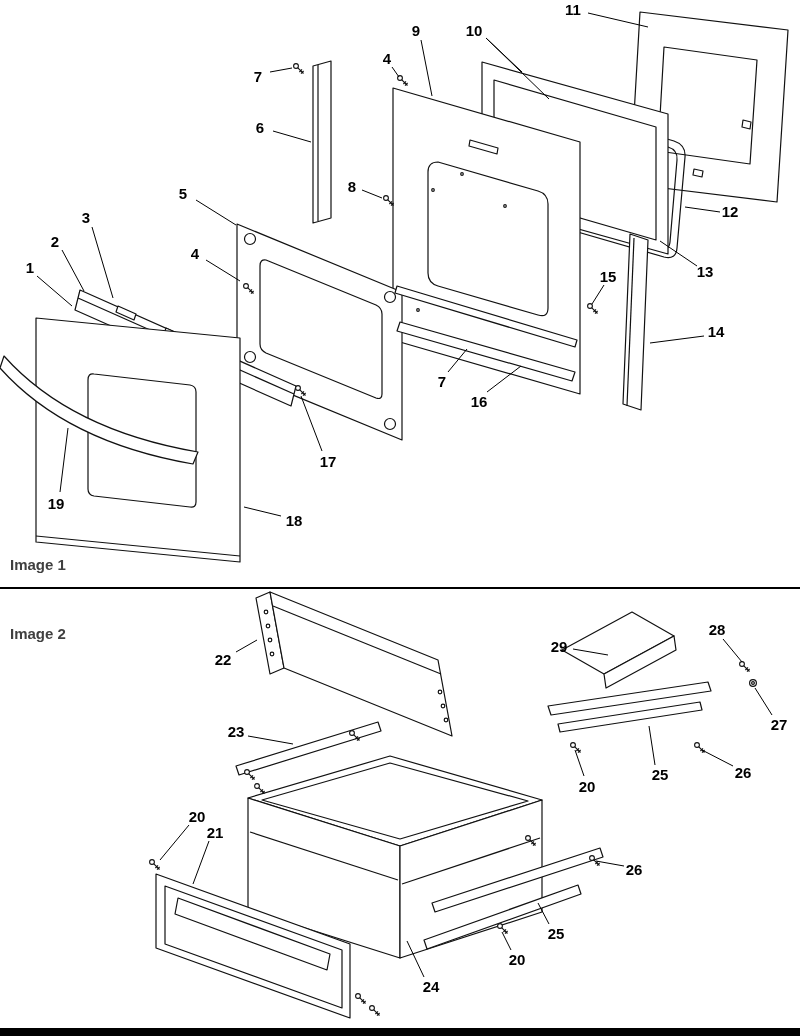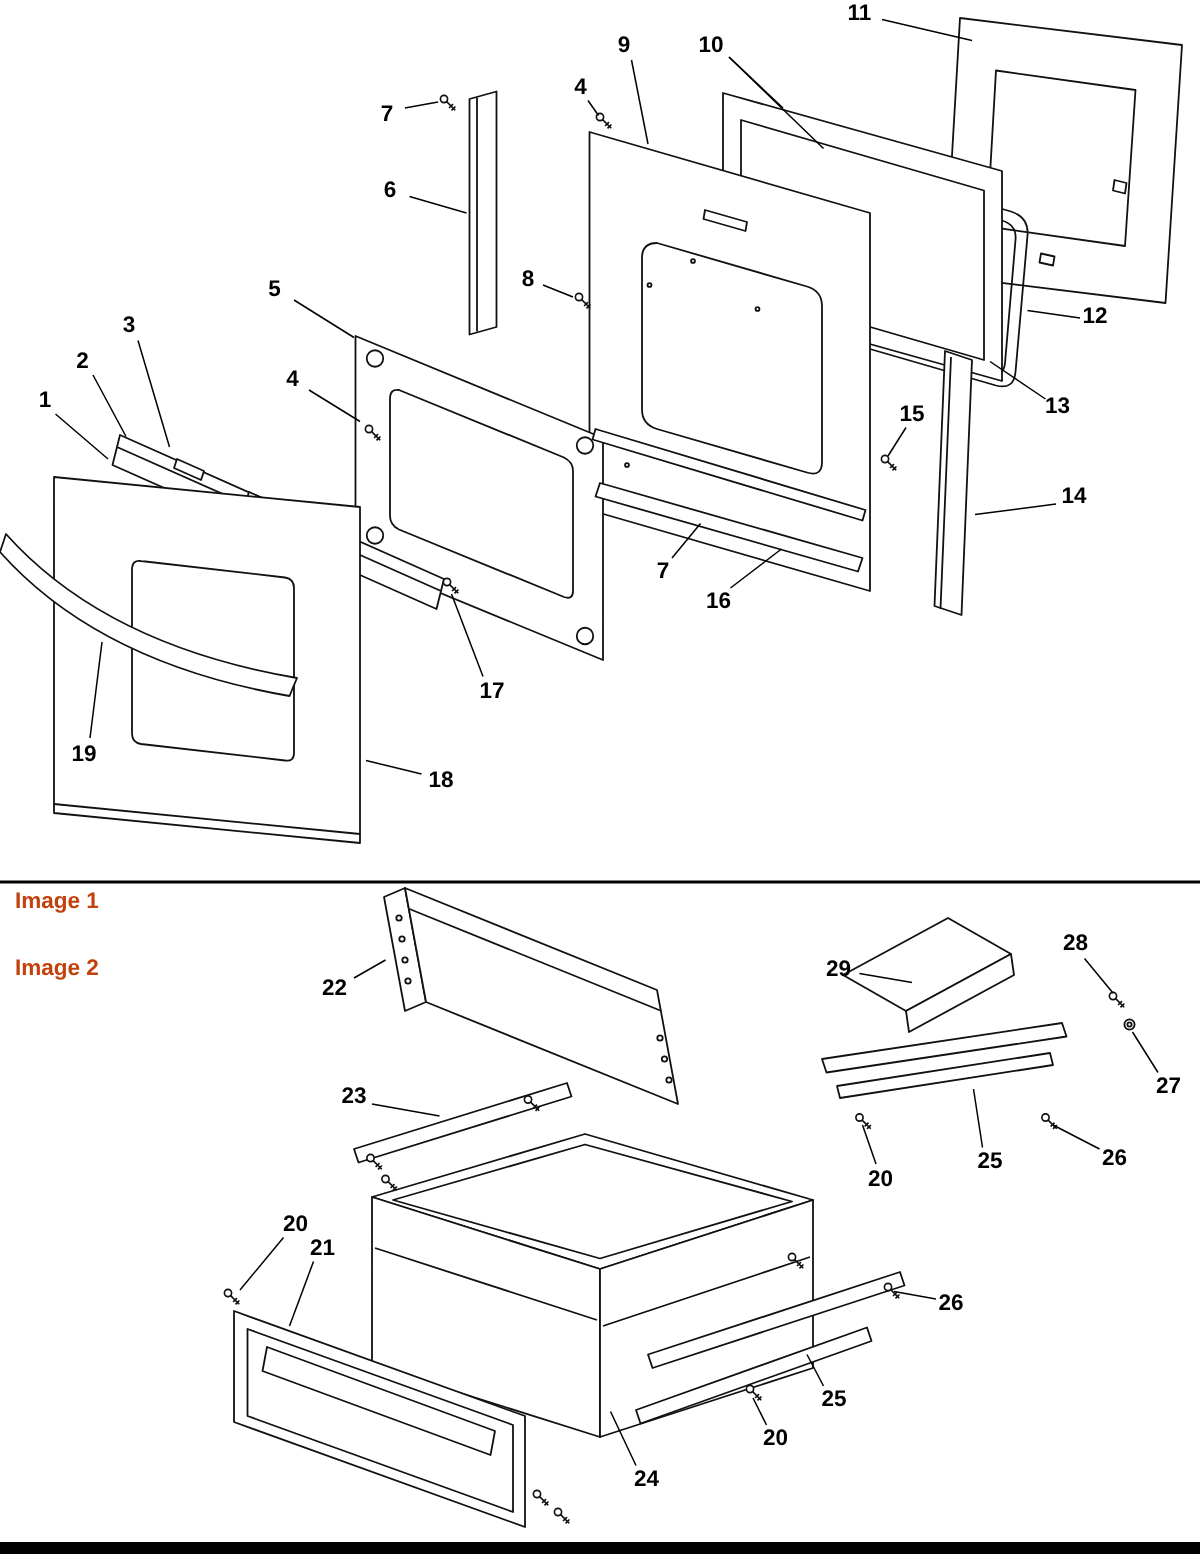--- a/index.html
+++ b/index.html
@@ -2,21 +2,21 @@
 <html><head>
 <meta charset="utf-8">
 <style>
   html,body{margin:0;padding:0;background:#fff;}
   #page{
     position:relative;width:800px;height:1036px;background:#fff;overflow:hidden;
     font-family:"Liberation Sans",sans-serif;
   }
   #diagram{position:absolute;left:0;top:0;}
   .caption{
-    position:absolute;left:10px;font:bold 15px "Liberation Sans",sans-serif;color:#c2410c;margin-top:36px;
+    position:absolute;left:10px;font:bold 15px "Liberation Sans",sans-serif;color:#404040;
   }
   .divider{position:absolute;left:0;top:587px;width:800px;height:2px;background:#000;}
   .footer-bar{position:absolute;left:0;top:1028px;width:800px;height:8px;background:#000;}
   .callout{
     font:bold 15px "Liberation Sans",sans-serif;fill:#000;
     text-anchor:middle;dominant-baseline:central;
   }
   .leader{stroke:#000;stroke-width:1;fill:none;}
 </style>
 </head>
@@ -257,16 +257,16 @@
         <text x="779" y="724" class="callout">27</text>
         <text x="717" y="629" class="callout">28</text>
         <text x="559" y="646" class="callout">29</text>
       </g>
   </svg>
 
   <div class="caption" style="top:556px">Image 1</div>
 
   <div class="divider"></div>
 
-  <div class="caption" style="top:601px">Image 2</div>
+  <div class="caption" style="top:625px">Image 2</div>
 
   <div class="footer-bar"></div>
 </div>
 
 </body></html>

